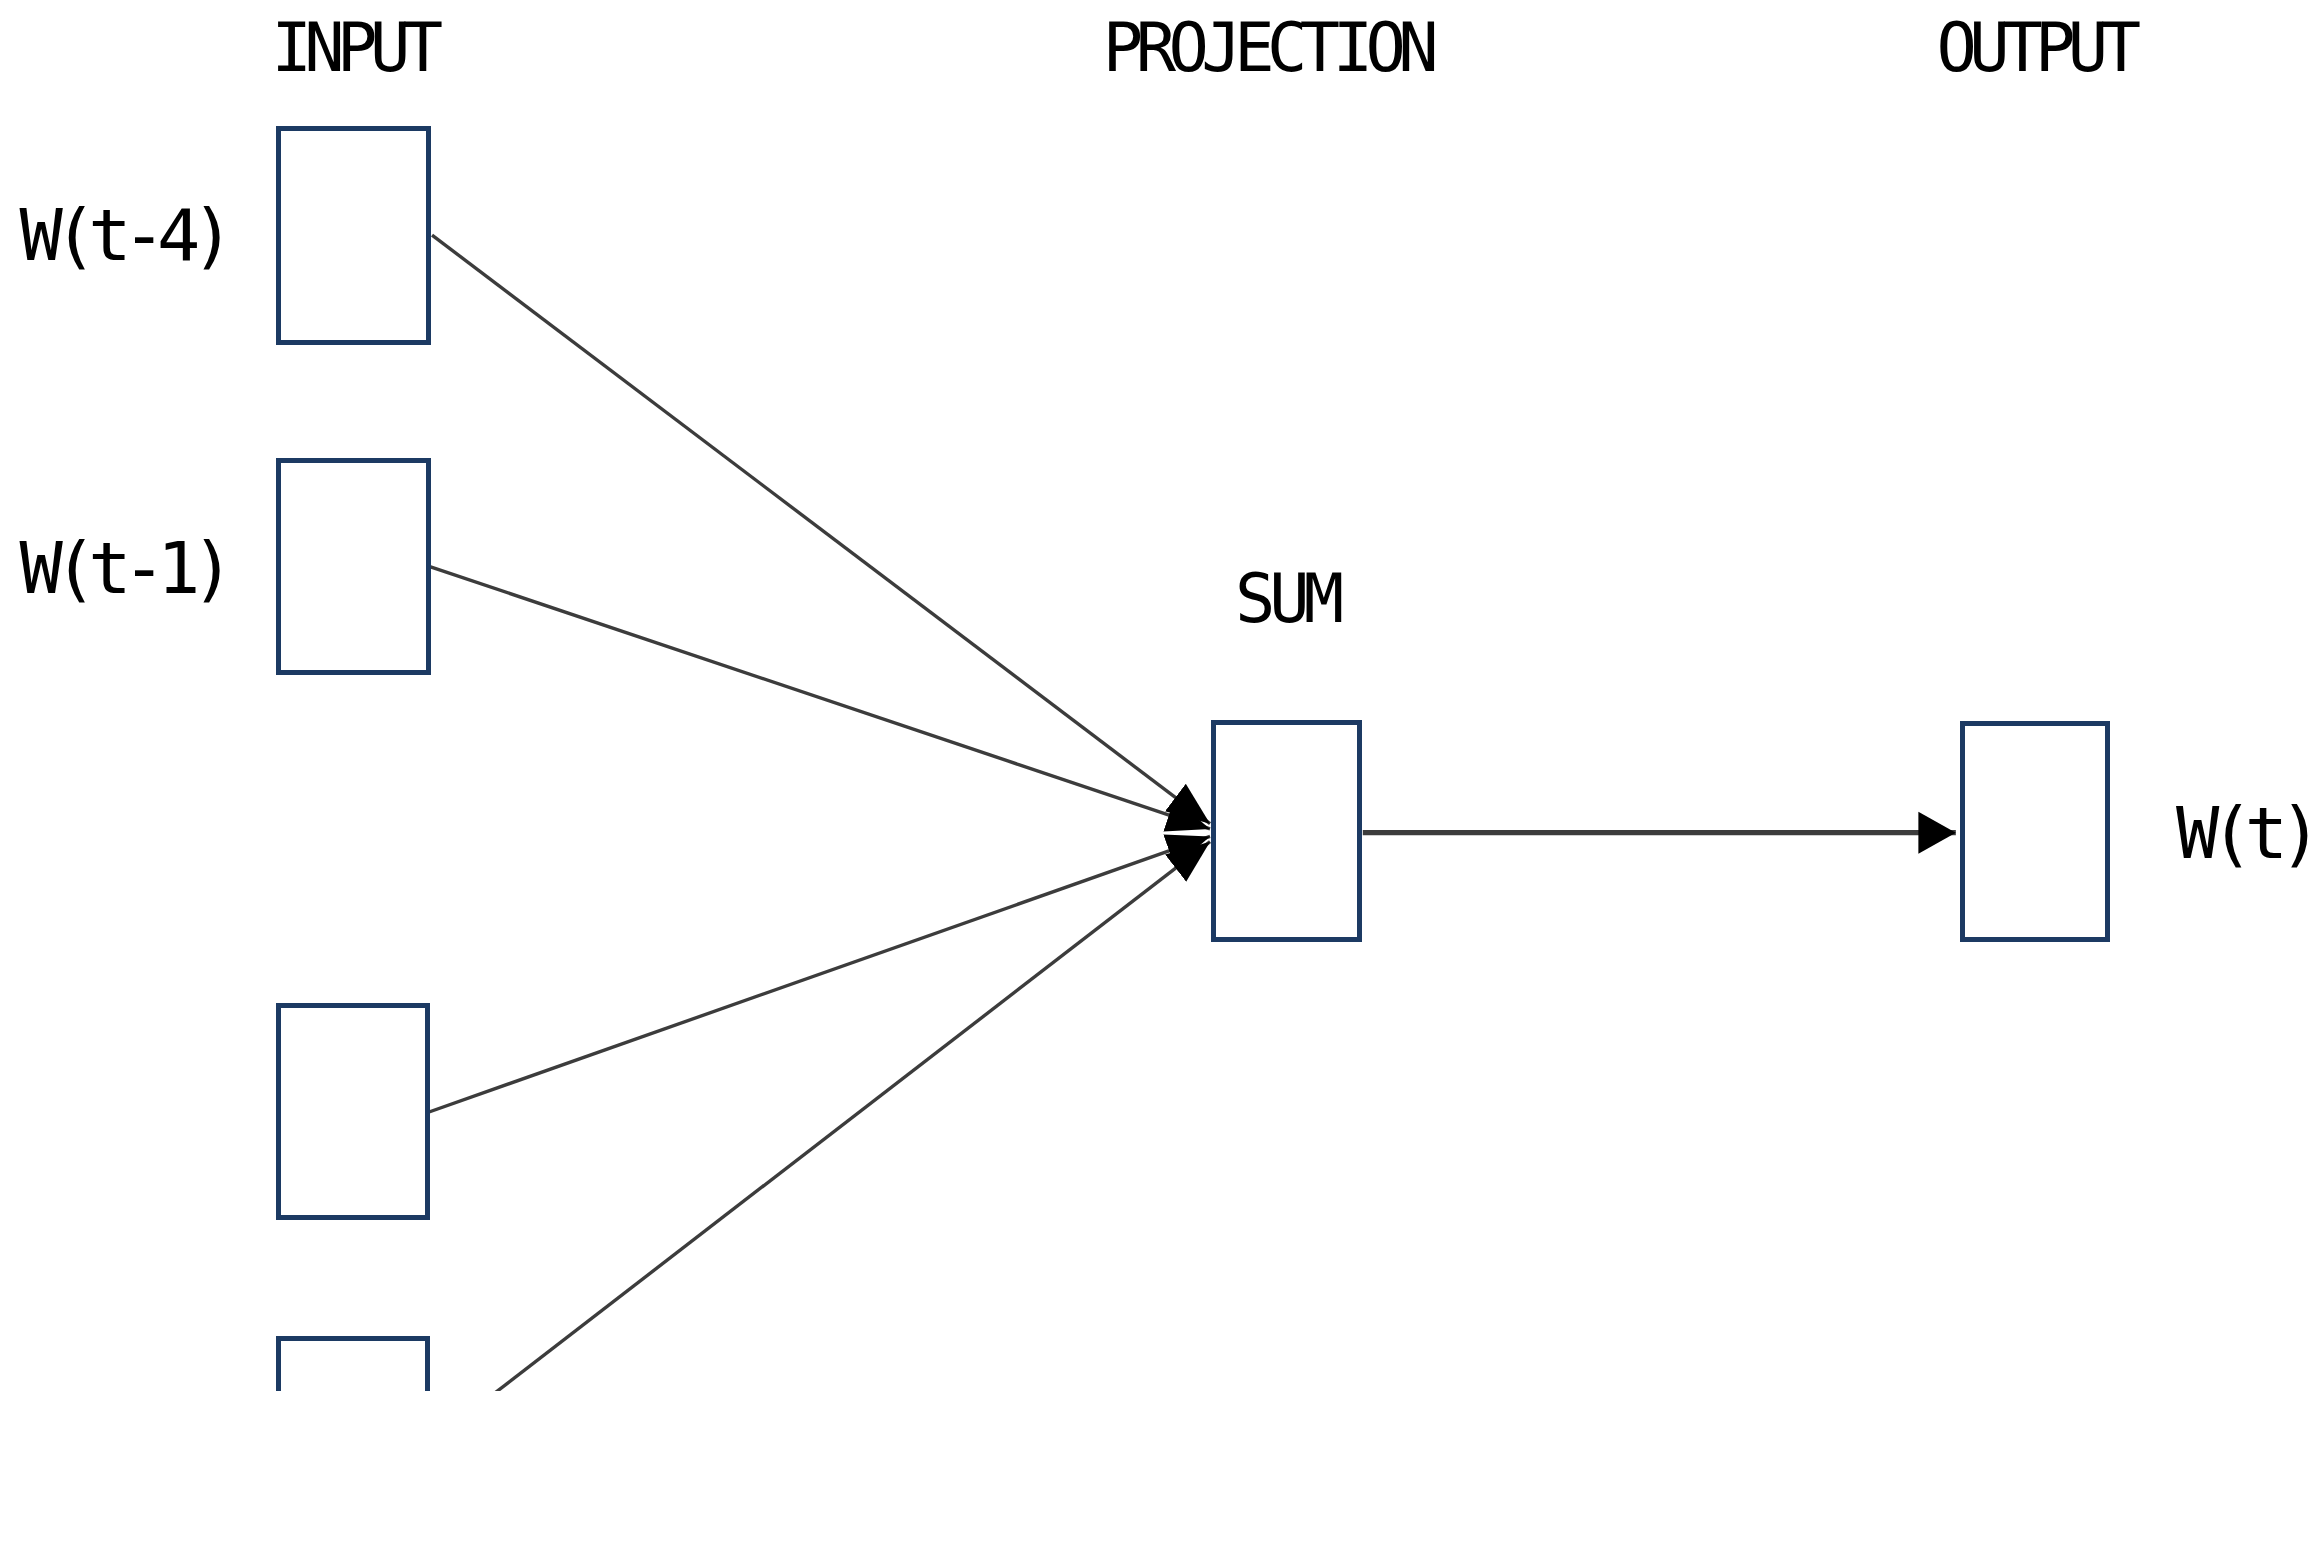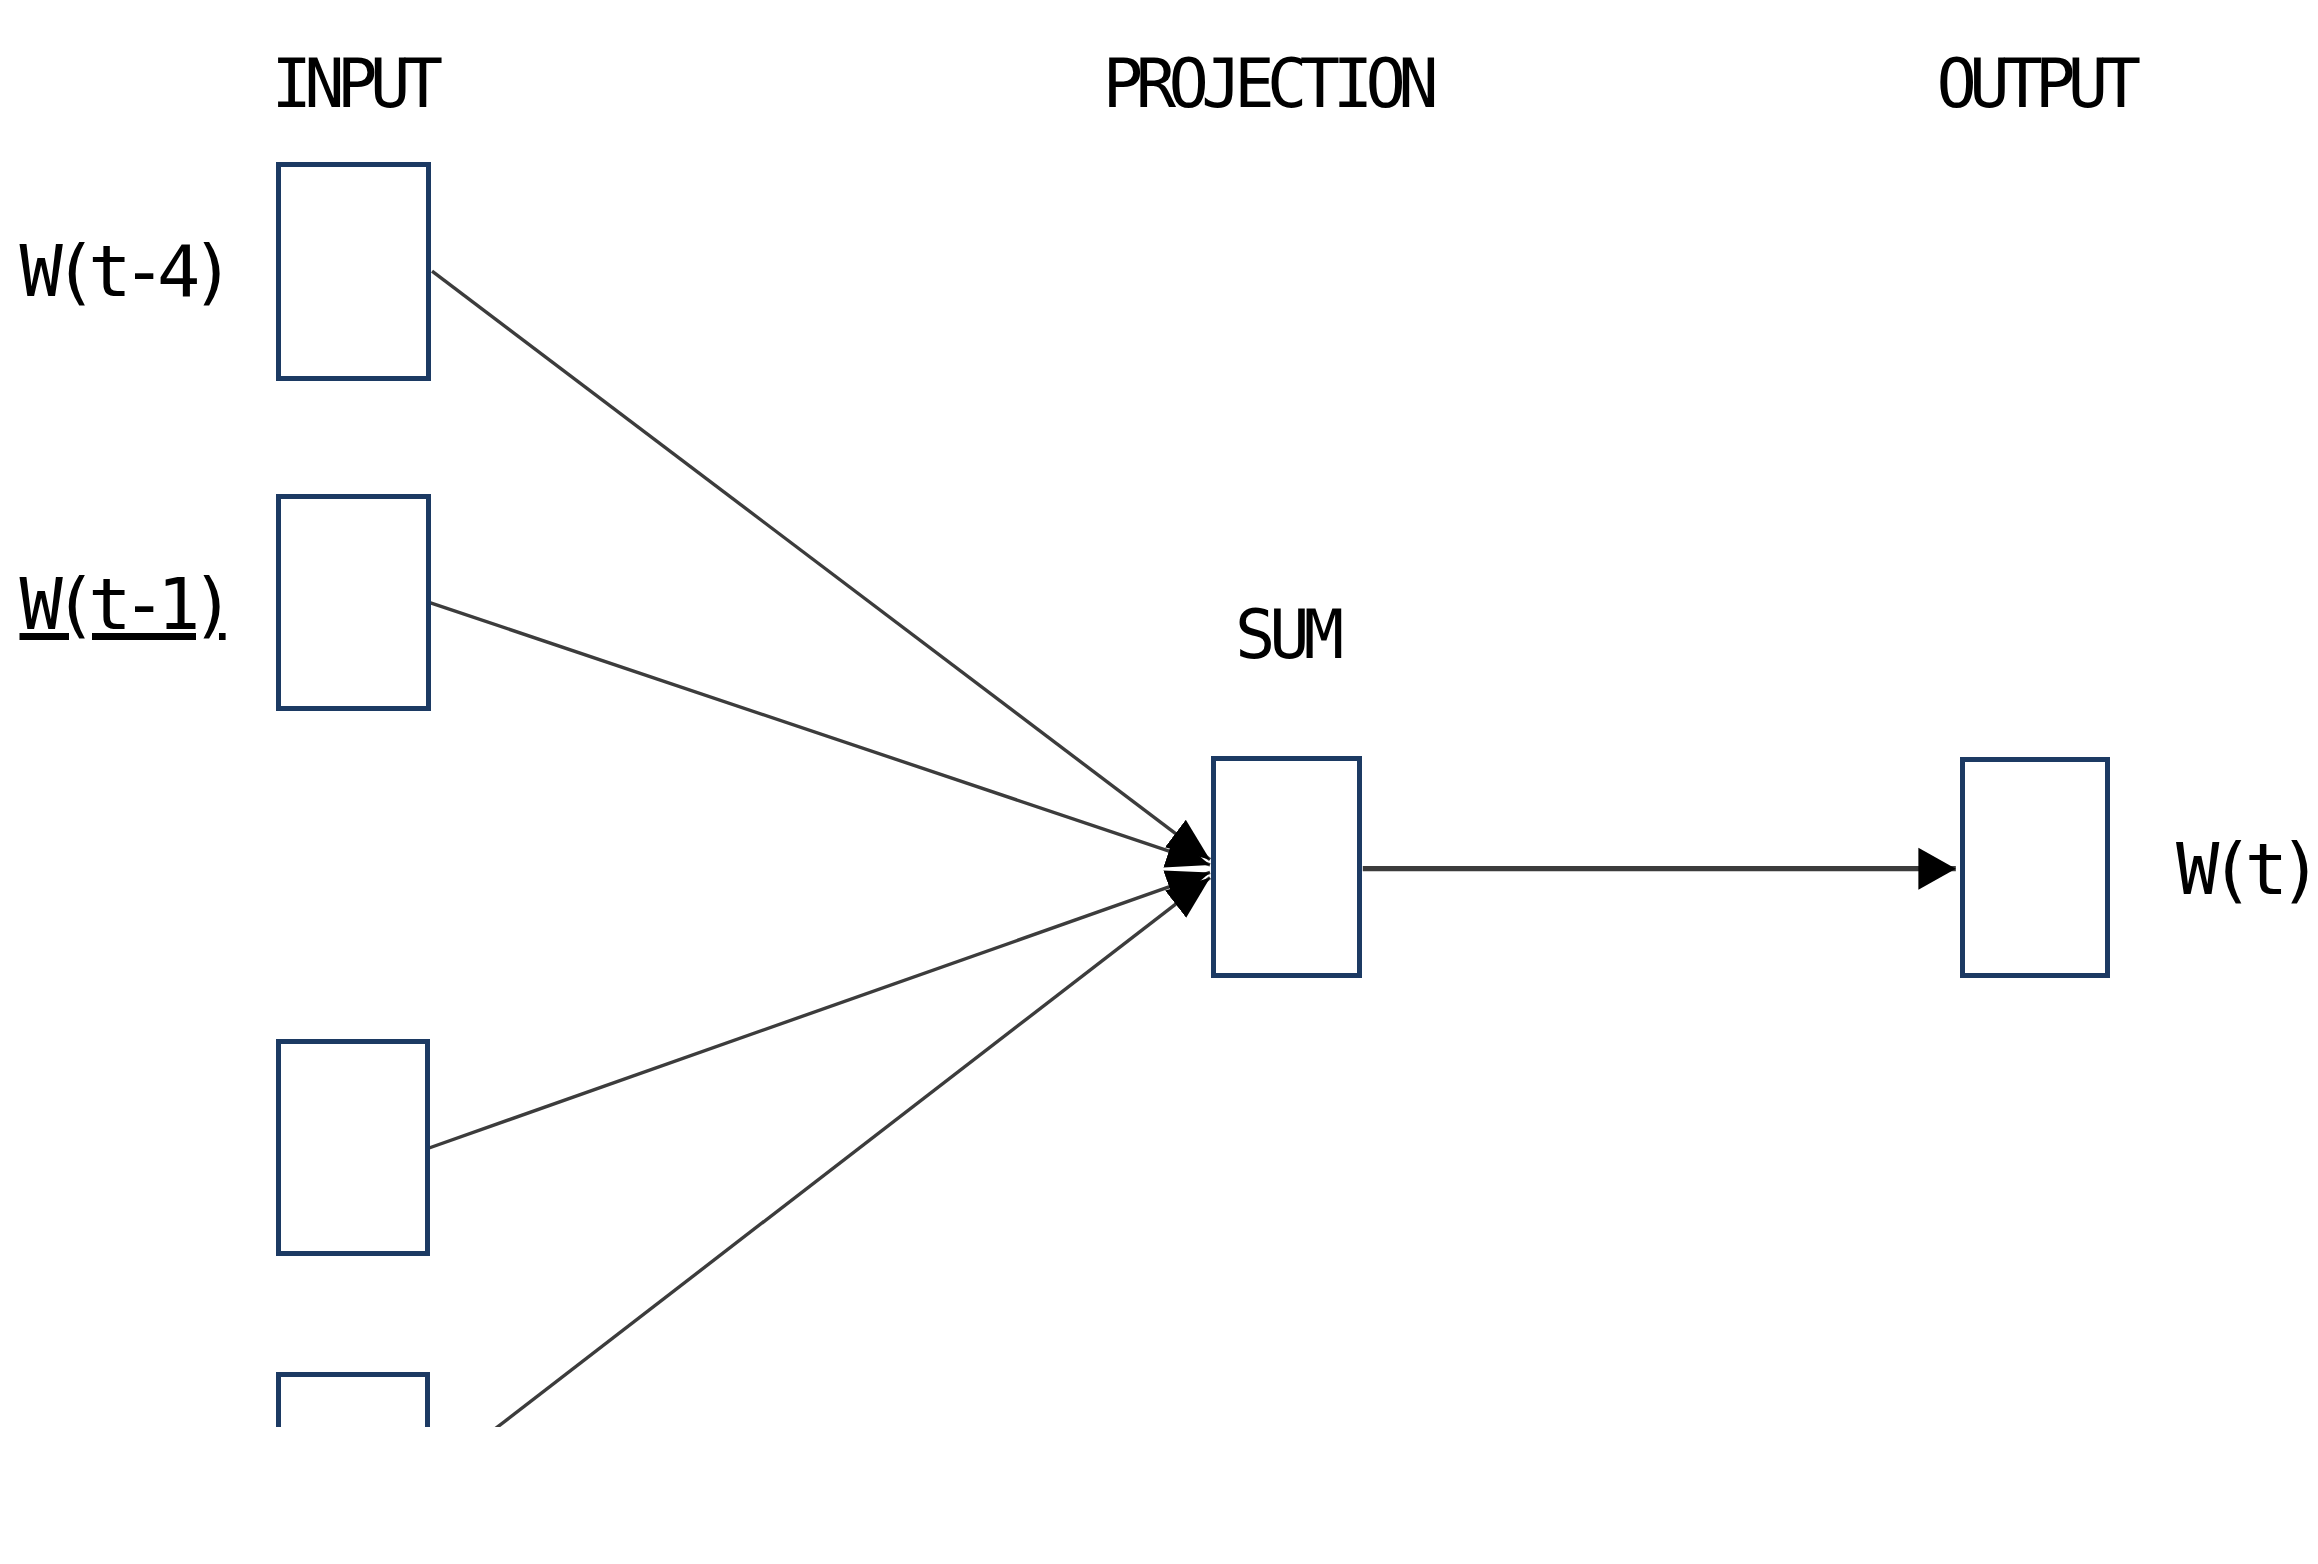--- a/index.html
+++ b/index.html
@@ -11,21 +11,20 @@
   }
   html,body{margin:0;padding:0;background:var(--background);}
   #canvas{
     position:relative;
     width:2319px;
     height:1391px;
     background:var(--background);
     overflow:hidden;
     font-family:"DejaVu Sans Mono", monospace;
     color:var(--text);
-    margin-top:36px;
   }
   #wires{
     position:absolute;
     left:0;top:0;
     width:2319px;height:1565px;
   }
   #wires .wire{
     stroke:var(--connector-line);
     fill:none;
   }
@@ -72,21 +71,21 @@
   
   #box-tm2{left:276px;top:126px;width:155px;height:219px;}
   #box-tm1{left:276px;top:458px;width:155px;height:217px;}
   #box-tp1{left:276px;top:1003px;width:154px;height:217px;}
   #box-tp2{left:276px;top:1336px;width:154px;height:216px;}
   
   #box-sum{left:1211px;top:720px;width:151px;height:222px;}
   #box-out{left:1960px;top:721px;width:150px;height:221px;}
   
   #lbl-tm2{left:19.5px;top:199px;}
-  #lbl-tm1{left:19.5px;top:532px;text-decoration:underline;}
+  #lbl-tm1{left:19.5px;top:532px;}
   #lbl-tp1{left:19.5px;top:1077px;}
   #lbl-tp2{left:19.5px;top:1408px;}
   #lbl-wt{left:2176px;top:797px;}
   
   #hdr-input{left:271px;width:165px;}
   #hdr-projection{left:1095px;width:344px;}
   #hdr-output{left:1934px;width:202px;}
 </style>
 </head>
 <body>

